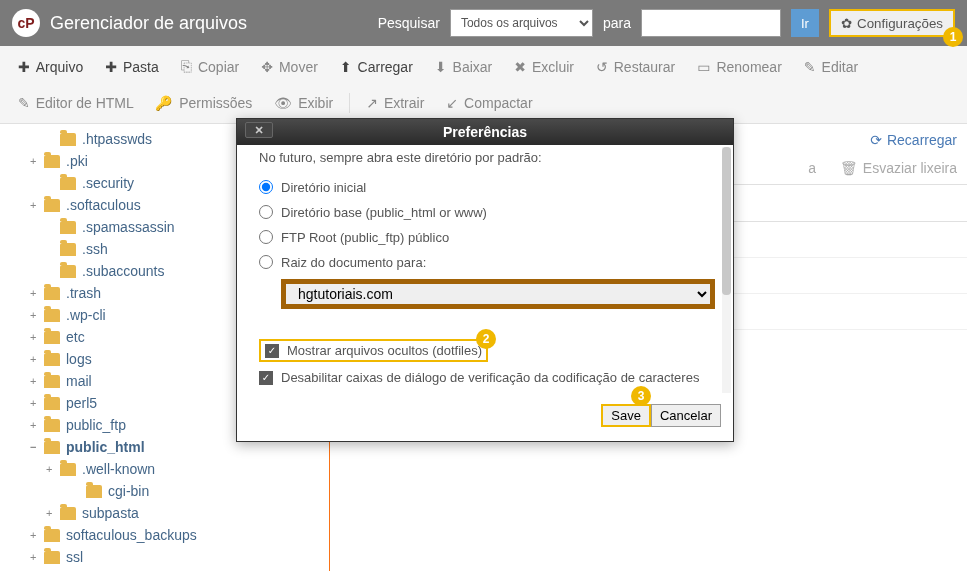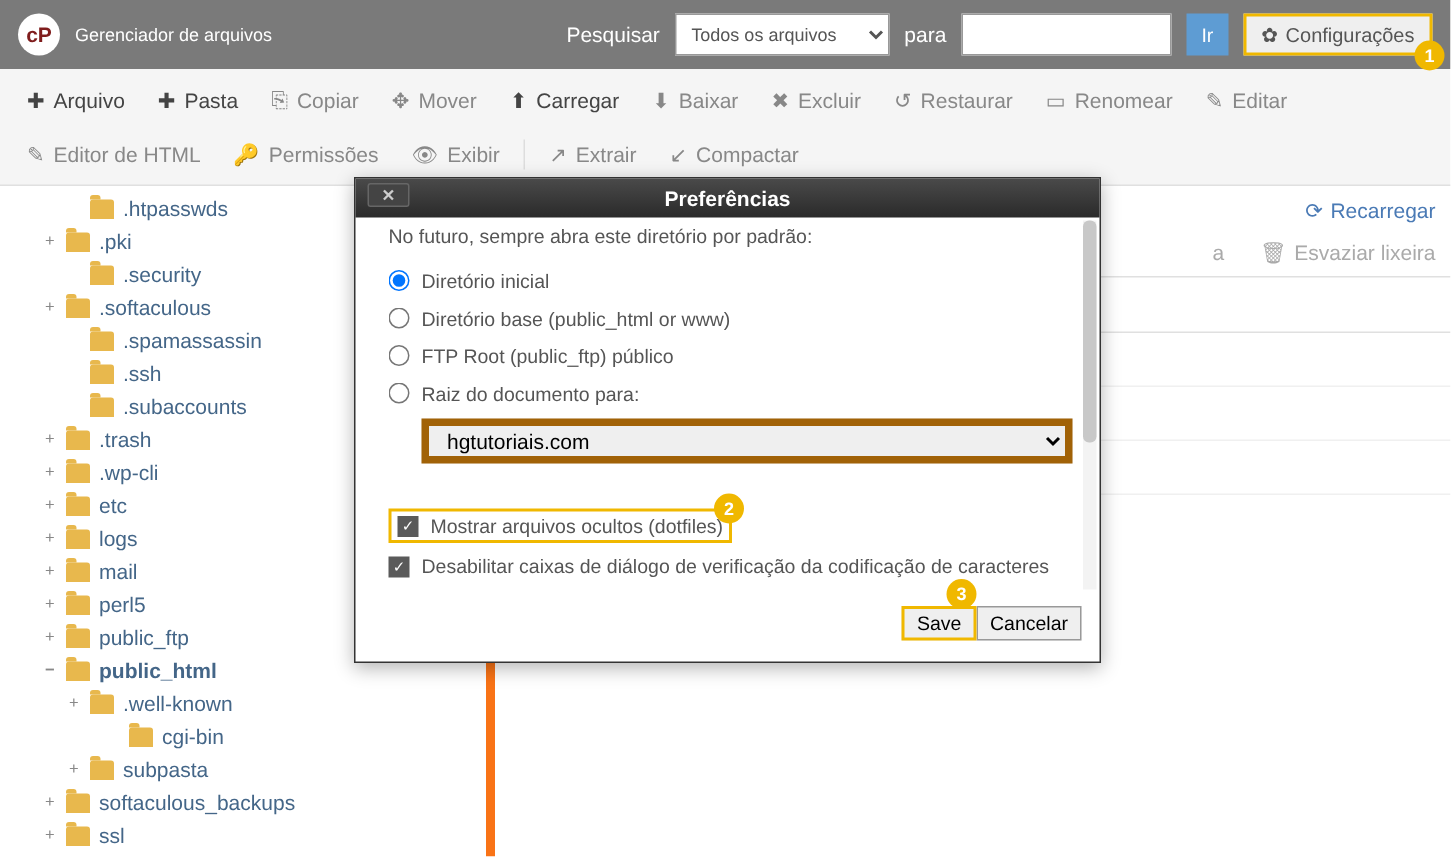--- a/index.html
+++ b/index.html
@@ -1,35 +1,35 @@
 <!DOCTYPE html>
 <html><head>
 <meta charset="utf-8">
 <style>
 * { box-sizing: border-box; margin: 0; padding: 0; font-family: -apple-system, BlinkMacSystemFont, "Segoe UI", Arial, sans-serif; }
 body { width: 967px; height: 571px; background: #fff; overflow: hidden; font-size: 13px; color: #555; }
 
 .header { background: #7a7a7a; color: #fff; height: 46px; display: flex; align-items: center; padding: 0 12px; gap: 10px; }
 .cp-logo { width: 28px; height: 28px; border-radius: 50%; background: #fff; display: flex; align-items: center; justify-content: center; color: #7f1d1d; font-weight: bold; font-size: 14px; }
-.app-title { font-size: 12px; font-weight: 300; flex: 1; }
+.app-title { font-size: 18px; font-weight: 300; flex: 1; }
 .search-label { font-size: 14px; }
 .search-select { height: 28px; border: 1px solid #999; background: #fff; padding: 0 18px 0 6px; font-size: 12px; color: #555; }
 .search-para { font-size: 14px; }
 .search-input { height: 28px; width: 140px; border: 1px solid #999; padding: 0 6px; }
 .go-btn { height: 28px; padding: 0 10px; background: #5e9cd3; border: none; color: #fff; cursor: pointer; font-size: 13px; }
 .config-btn { height: 28px; padding: 0 10px; background: #efefef; border: 2px solid #f0b800; color: #555; display: flex; align-items: center; gap: 5px; cursor: pointer; position: relative; }
 .callout { position: absolute; width: 20px; height: 20px; border-radius: 50%; background: #f0b800; color: #fff; font-weight: bold; font-size: 12px; display: flex; align-items: center; justify-content: center; }
 
 .toolbar { background: #f5f5f5; border-bottom: 1px solid #e0e0e0; display: flex; flex-wrap: wrap; padding: 4px 8px; gap: 2px; }
 .tool-btn { padding: 8px 10px; display: flex; align-items: center; gap: 6px; color: #888; cursor: pointer; font-size: 14px; }
 .tool-btn.active { color: #444; }
 .tool-sep { width: 1px; background: #ddd; margin: 6px 4px; }
 
 .main { display: flex; height: calc(100% - 46px - 78px); }
-.sidebar { width: 330px; border-right: 6px solid #f97316; overflow-y: auto; padding-top: 4px; }
+.sidebar { width: 330px; border-right: 1px solid #f97316; overflow-y: auto; padding-top: 4px; }
 .tree-item { display: flex; align-items: center; padding: 3px 0 3px 18px; color: #468; cursor: pointer; font-size: 14px; white-space: nowrap; }
 .tree-item .expand { width: 14px; color: #888; font-size: 11px; }
 .tree-item .folder-ico { width: 16px; height: 13px; background: #e8b84d; border-radius: 2px 2px 0 0; margin-right: 6px; position: relative; }
 .tree-item .folder-ico::before { content: ''; position: absolute; top: -3px; left: 0; width: 7px; height: 3px; background: #e8b84d; border-radius: 2px 2px 0 0; }
 .tree-item.bold { font-weight: bold; }
 .tree-item.lv1 { padding-left: 30px; }
 .tree-item.lv2 { padding-left: 46px; }
 .tree-item.lv3 { padding-left: 72px; }
 
 .content { flex: 1; display: flex; flex-direction: column; }

